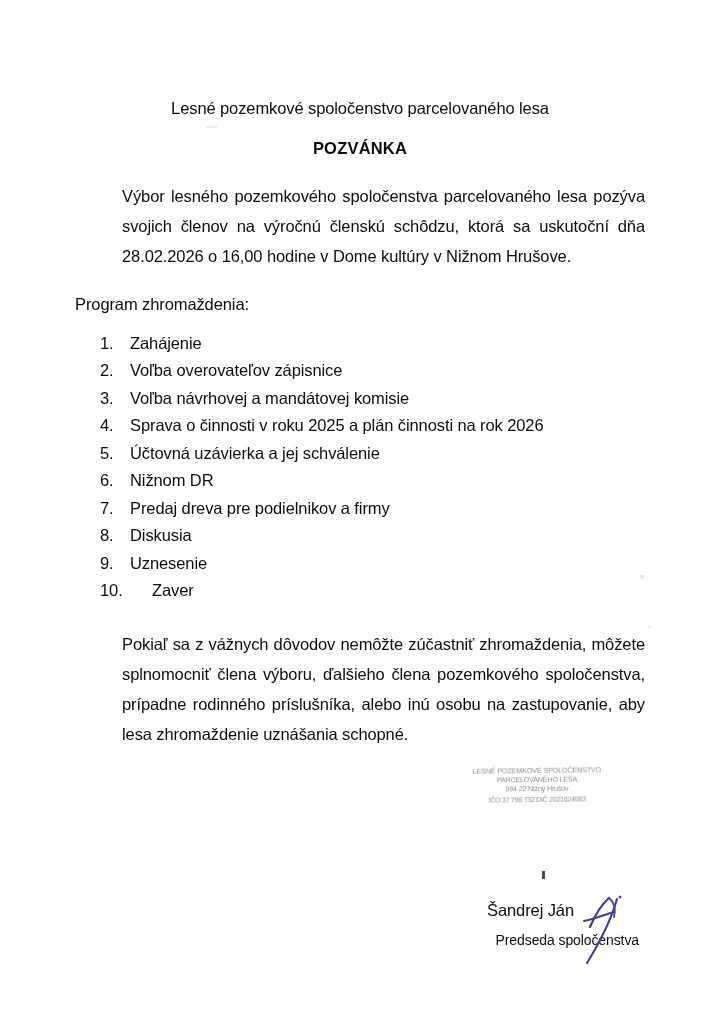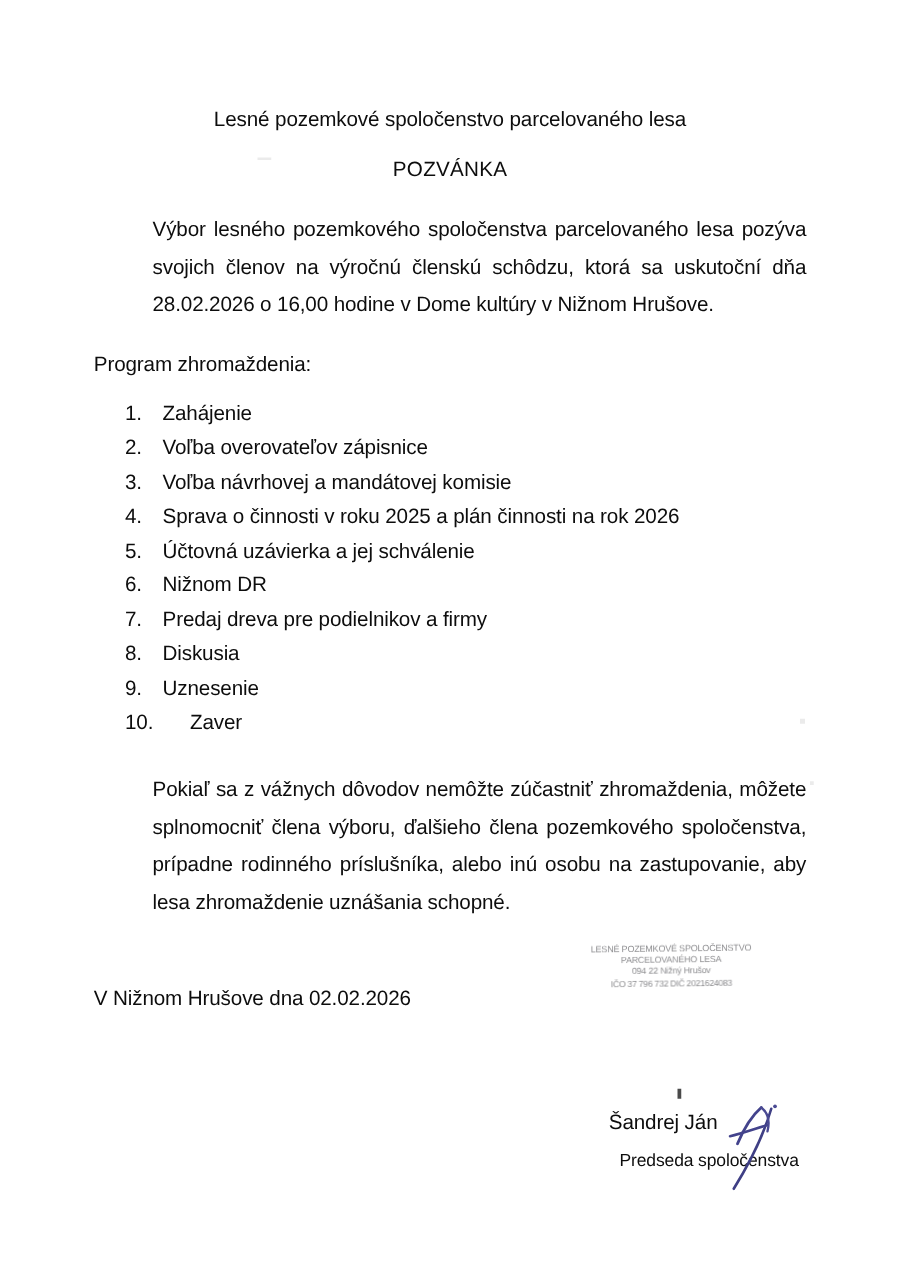--- a/index.html
+++ b/index.html
@@ -14,38 +14,39 @@
     height: 1024px;
     background: #ffffff;
     overflow: hidden;
     font-family: "Liberation Sans", sans-serif;
     color: #0d0d0d;
     -webkit-font-smoothing: antialiased;
   }
   .doc-body {
     position: absolute;
     left: 75px;
-    top: 4px;
+    top: 16px;
     width: 570px;
   }
 
   
   .org-title {
     text-align: center;
     font-size: 16.5px;
     line-height: 1.2;
     letter-spacing: -0.1px;
     margin-top: 83px;
   }
   .doc-kind {
     text-align: center;
     font-size: 16.5px;
     line-height: 1.2;
     margin-top: 20px;
     letter-spacing: 0.2px;
+    font-weight: bold;
   }
 
   
   .para {
     font-size: 16.5px;
     line-height: 30px;
     text-align: justify;
     text-justify: inter-word;
     letter-spacing: -0.1px;
     margin-left: 47px;
@@ -212,21 +213,20 @@
       </li>
       <li class="wide-gap">
         <span class="num">10.</span>
         <span class="txt">Zaver</span>
       </li>
     </ol>
 
     <p class="para para-closing">Pokiaľ sa z vážnych dôvodov nemôžte zúčastniť zhromaždenia, môžete splnomocniť člena výboru, ďalšieho člena pozemkového spoločenstva, prípadne rodinného príslušníka, alebo inú osobu na zastupovanie, aby lesa zhromaždenie uznášania schopné.</p>
 
     <div class="signoff">
-      <div class="date-line">V Nižnom Hrušove dna 02.02.2026</div>
 
       <div class="stamp">
         <div class="l1">LESNÉ POZEMKOVÉ SPOLOČENSTVO</div>
         <div class="l2">PARCELOVANÉHO LESA</div>
         <div class="l3">094 22 Nižný Hrušov</div>
         <div class="l4">IČO 37 796 732  DIČ  2021624083</div>
       </div>
     </div>
 
     <div class="sig-block">

